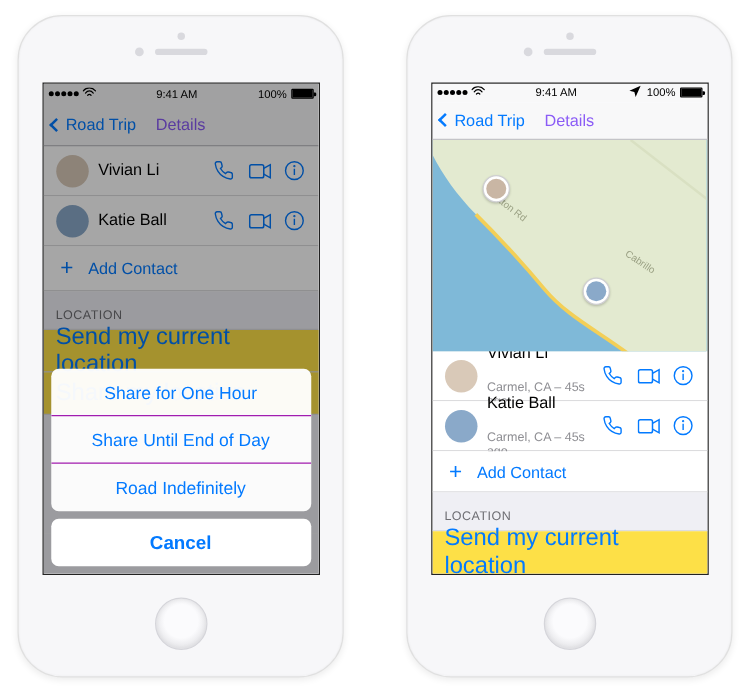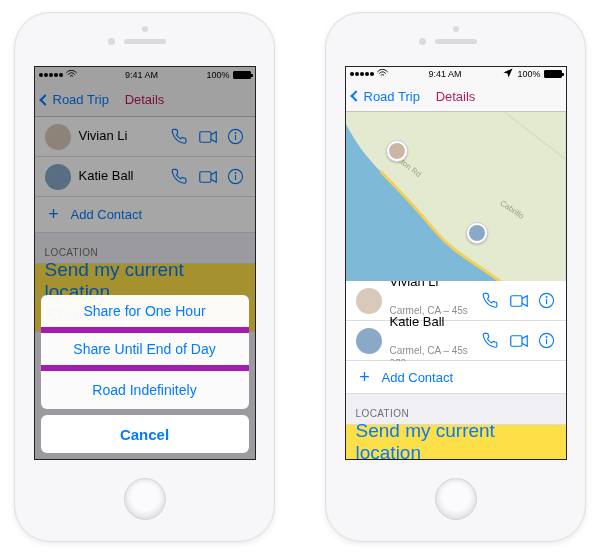--- a/index.html
+++ b/index.html
@@ -118,21 +118,21 @@
     border-left: 2px solid #037aff;
     border-bottom: 2px solid #037aff;
     transform: rotate(45deg);
     margin-right: 2px;
   }
   .nav-title {
     position: absolute;
     left: 50%; transform: translateX(-50%);
     font-weight: 500;
     font-size: 13px;
-    color: #be185d;
+    color: #8b5cf6;
   }
 
   
   .row {
     height: 36px;
     display: flex;
     align-items: center;
     padding: 0 10px;
     border-bottom: 1px solid #dcdcde;
     background: #fff;
@@ -197,21 +197,21 @@
     overflow: hidden;
     margin-bottom: 6px;
   }
   .sheet-option {
     height: 38px;
     display: flex;
     align-items: center;
     justify-content: center;
     color: #037aff;
     font-size: 14px;
-    border-bottom: 6px solid #a21caf;
+    border-bottom: 1px solid #a21caf;
     cursor: pointer;
   }
   .sheet-option:last-child { border-bottom: none; }
   .sheet-cancel {
     background: #fff;
     border-radius: 6px;
     height: 38px;
     display: flex;
     align-items: center;
     justify-content: center;

